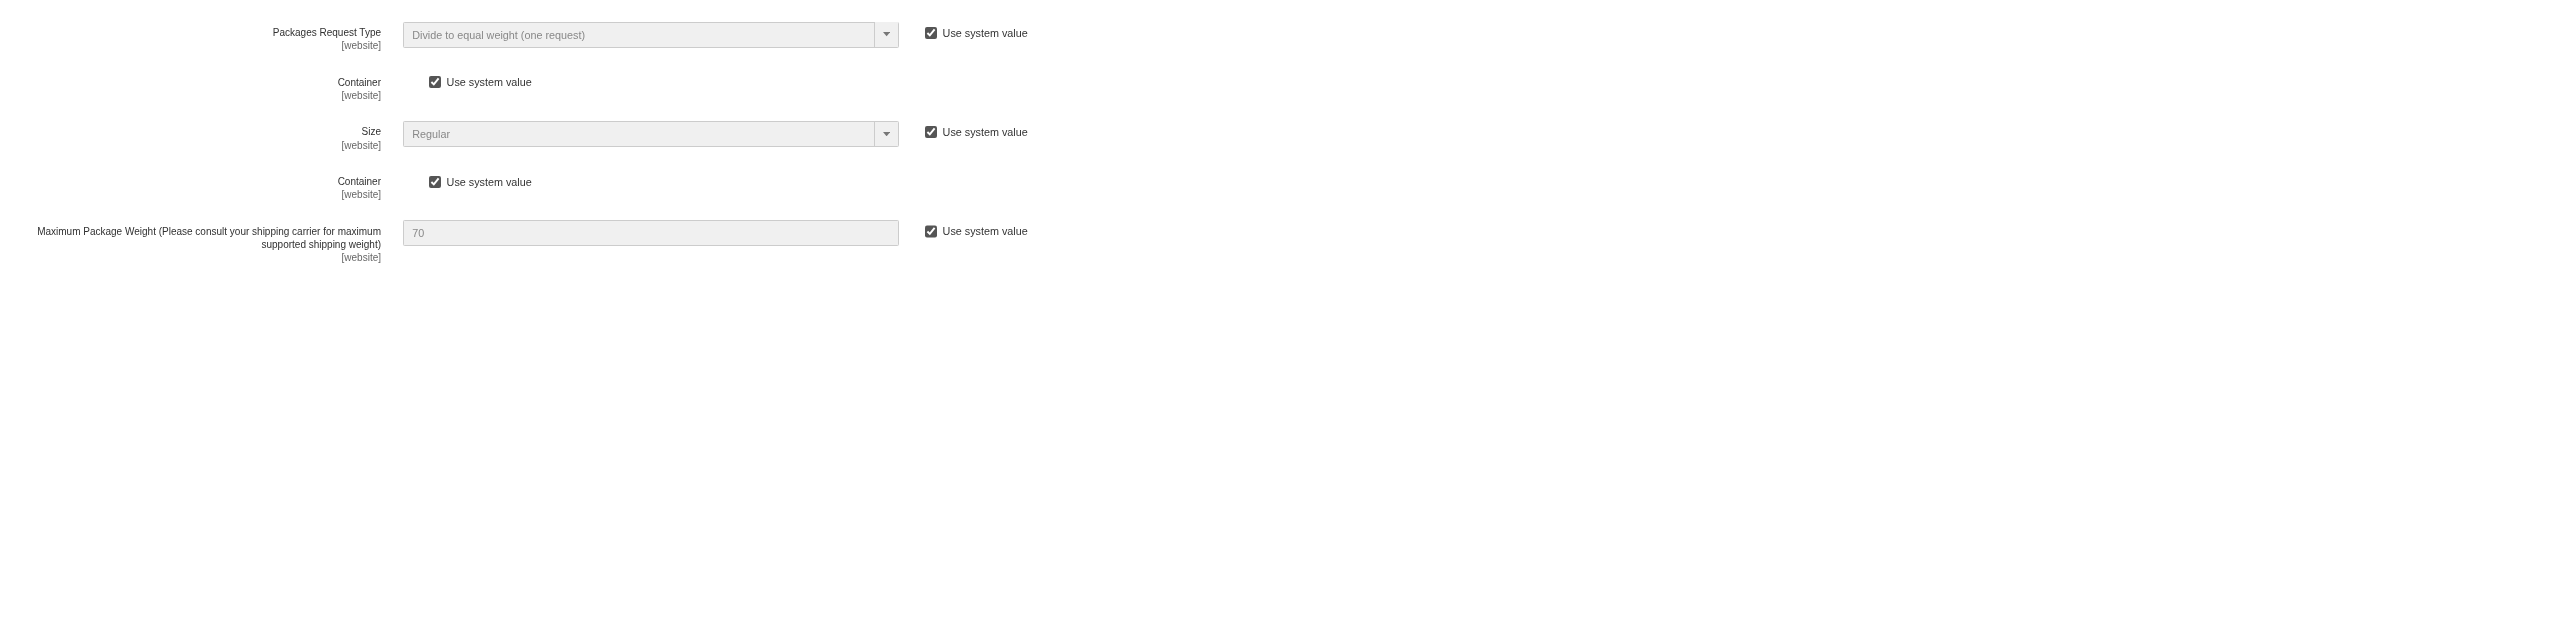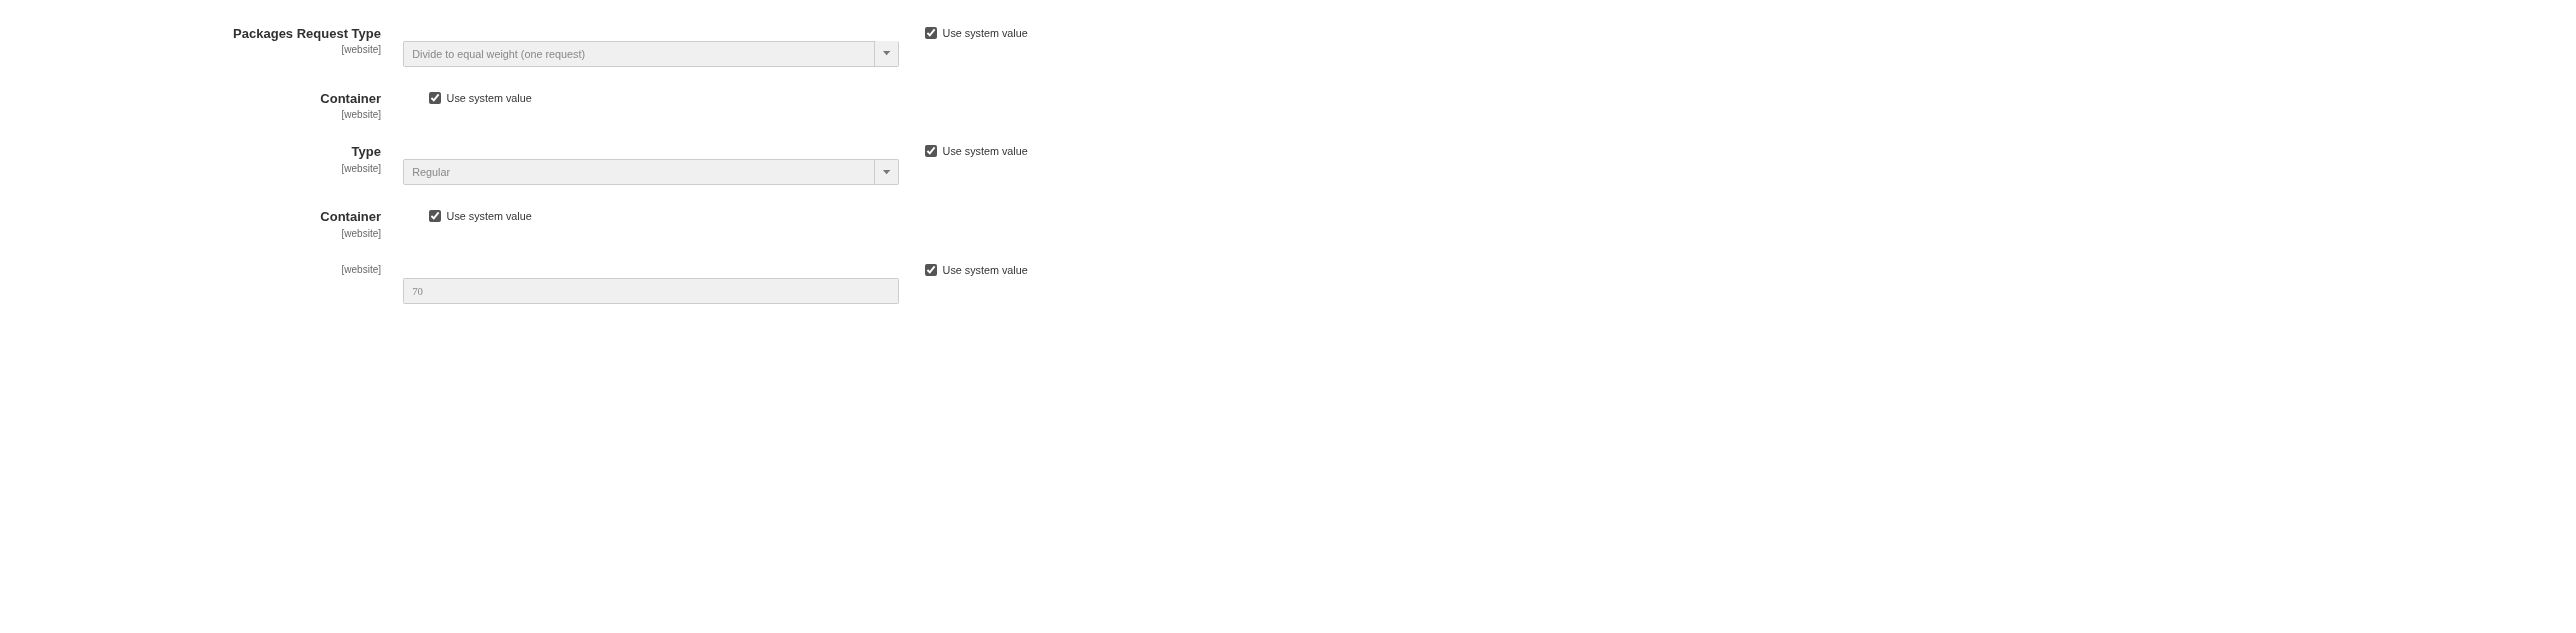--- a/index.html
+++ b/index.html
@@ -17,36 +17,35 @@
     margin-bottom: 20px;
   }
   .label-col {
     width: 381px;
     flex-shrink: 0;
     text-align: right;
     padding-right: 21.6px;
     padding-top: 4.3px;
   }
   .label-main {
-    font-weight: 700;
-    font-size: 13px;
+    font-weight: 400;
+    font-size: 10px;
     color: #303030;
     display: block;
     line-height: 1.3;
   }
   .label-scope {
     font-size: 10px;
     color: #666;
     display: block;
     margin-top: 1.4px;
   }
   .field-col {
     flex: 1;
     max-width: 496px;
-    margin-top: 19px;
   }
   .select-wrap {
     position: relative;
     width: 100%;
   }
   select.config-select {
     width: 100%;
     height: 26px;
     padding: 0 26px 0 8.6px;
     border: 0.7px solid #ccc;
@@ -84,21 +83,21 @@
   }
   input.config-text {
     width: 100%;
     height: 26px;
     padding: 0 8.6px;
     border: 0.7px solid #ccc;
     background: #f0f0f0;
     color: #888;
     font-size: 10.8px;
     border-radius: 1.4px;
-    font-family: Liberation Serif, serif;
+    font-family: Liberation Sans, sans-serif;
   }
   input.config-text:disabled {
     background: #f0f0f0;
     color: #888;
   }
   .use-default-col {
     flex-shrink: 0;
     padding-left: 26px;
     padding-top: 5px;
     display: flex;
@@ -156,21 +155,21 @@
   <div class="use-default-col">
     <label>
       <input type="checkbox" checked="" style="">
       <span>Use system value</span>
     </label>
   </div>
 </div>
 
 <div class="form-row">
   <div class="label-col">
-    <span class="label-main">Type</span>
+    <span class="label-main">Size</span>
     <span class="label-scope">[website]</span>
   </div>
   <div class="field-col">
     <div class="select-wrap">
       <select class="config-select" disabled="">
         <option>Regular</option>
       </select>
       <span class="select-arrow-box">
         <svg viewBox="0 0 10 6">
             <path d="M0 0 L10 0 L5 6 Z"></path>
@@ -194,20 +193,21 @@
   <div class="use-default-col">
     <label>
       <input type="checkbox" checked="" style="">
       <span>Use system value</span>
     </label>
   </div>
 </div>
 
 <div class="form-row">
   <div class="label-col">
+    <span class="label-main">Maximum Package Weight (Please consult your shipping carrier for maximum supported shipping weight)</span>
     <span class="label-scope">[website]</span>
   </div>
   <div class="field-col">
     <input type="text" class="config-text" disabled="" value="70" style="">
   </div>
   <div class="use-default-col">
     <label>
       <input type="checkbox" checked="" style="">
       <span>Use system value</span>
     </label>

